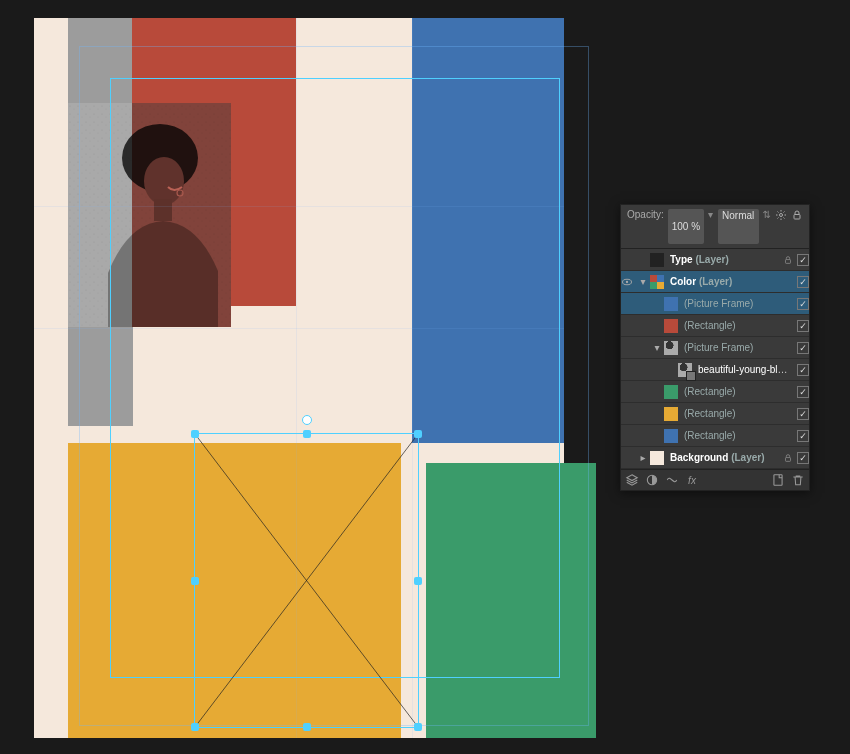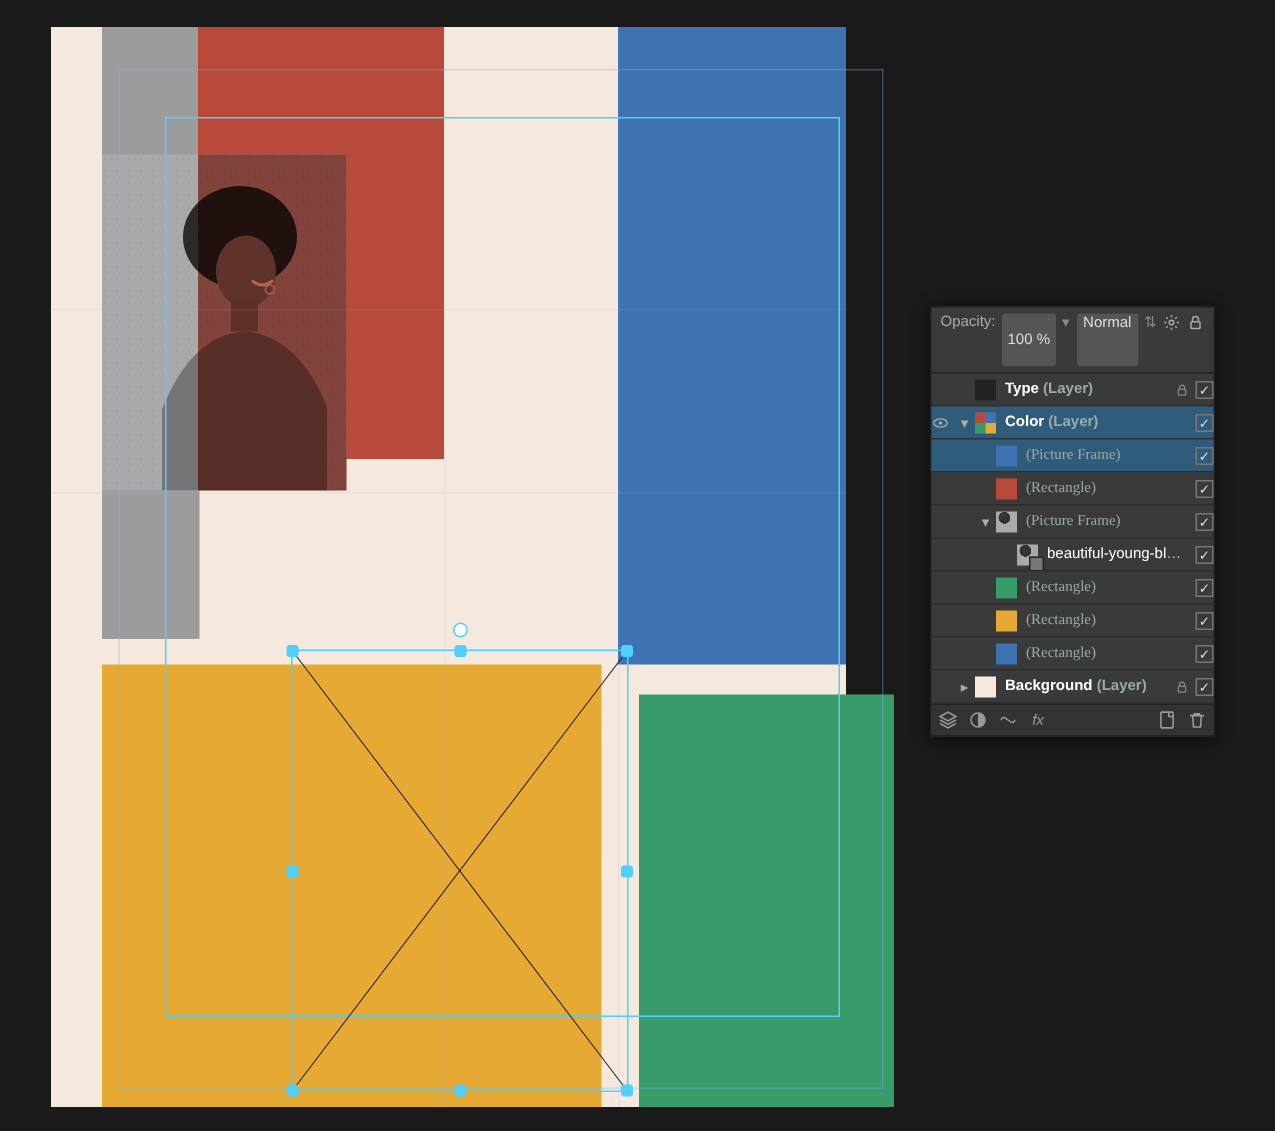--- a/index.html
+++ b/index.html
@@ -192,21 +192,21 @@
       width:10px; height:10px; background:#777;
       border:1px solid #222;
     }
     .row .name {
       flex: 1 1 auto;
       white-space: nowrap;
       overflow:hidden; text-overflow:ellipsis;
       color:#ccc;
     }
     .row .name.bold { color:#fff; font-weight:600; }
-    .row .name.dim { color:#9aa;font-family:Liberation Serif, serif; }
+    .row .name.dim { color:#9aa; }
     .chk {
       width: 12px; height:12px;
       border:1px solid #777;
       margin-left:4px;
       flex:0 0 auto;
       display:flex; align-items:center; justify-content:center;
       font-size:9px; color:#ddd;
     }
     .lock {
       width:10px; margin-left:auto;

